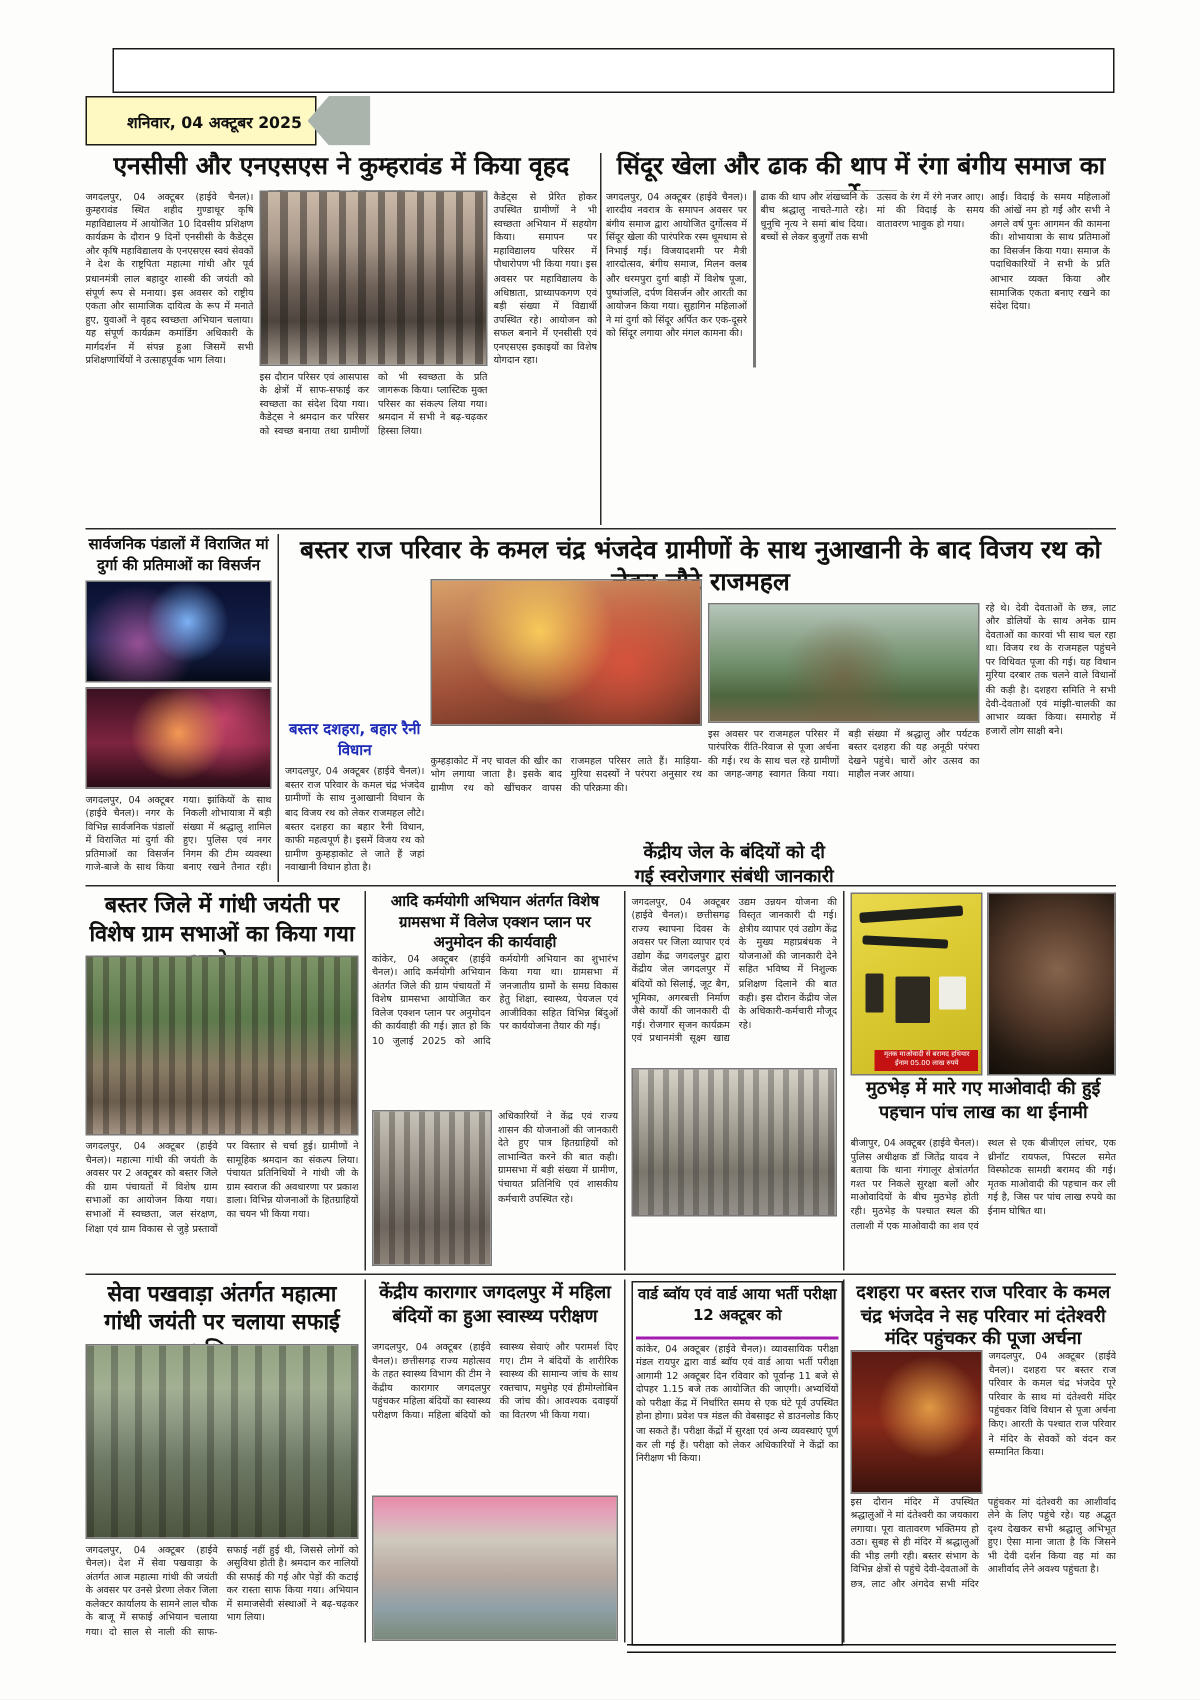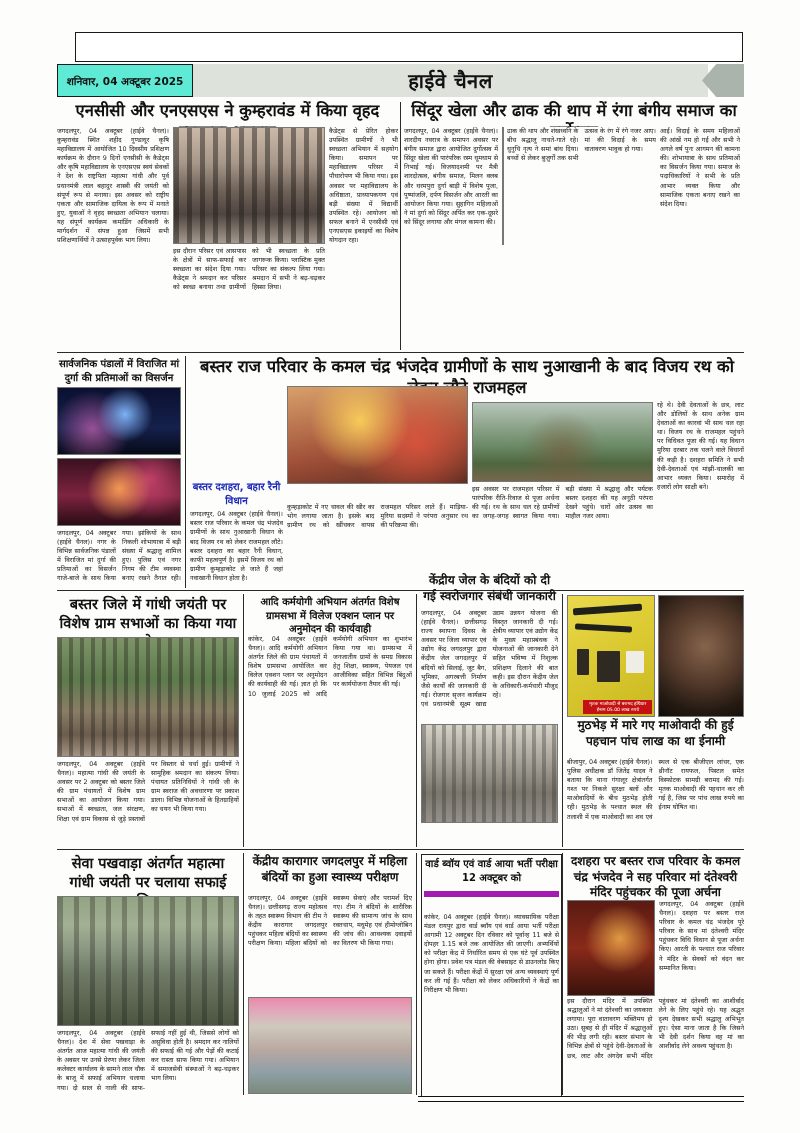--- a/index.html
+++ b/index.html
@@ -6,23 +6,23 @@
   .page {
     position:relative; width:800px; height:1133px; margin:0 auto;
     background:#fdfdfb; overflow:hidden;
     font-family:"DejaVu Sans", sans-serif; color:#111;
   }
   .abs { position:absolute; }
   
   .topbox { border:1.5px solid #1a1a1a; background:#fff; }
   .hdr { display:flex; align-items:stretch; }
   .datebox {
-    width:134px; border:1.5px solid #1a1a1a; background:#5eead4;
+    width:134px; border:1.5px solid #1a1a1a; background:#fef9c3;
     display:flex; align-items:center; justify-content:center;
-    font-weight:bold; font-size:10.5px;
+    font-weight:bold; font-size:10.5px;padding-left:18px;
   }
   .mastmid {
     flex:1; background:#dde3da; display:flex; align-items:center; justify-content:center;
     font-weight:bold; font-size:20px; letter-spacing:.5px;
   }
   .chev {
     width:42px; background:#aab4ad;
     clip-path:polygon(100% 0, 34% 0, 0 50%, 34% 100%, 100% 100%);
     margin-left:-6px;
   }
@@ -104,21 +104,20 @@
   .artbox { border:1.2px solid #222; }
 </style>
 </head>
 <body>
 
 <div class="page">
 
   <div class="abs topbox" style="left:75px; top:32px; width:666px; height:28px;"></div>
   <div class="abs hdr" style="left:57px; top:64px; width:687px; height:33px;">
     <div class="datebox">शनिवार, 04 अक्टूबर 2025</div>
-    <div class="mastmid">हाईवे चैनल</div>
     <div class="chev"></div>
   </div>
 
   <div class="abs hrule" style="left:57px; top:352px; width:687px;"></div>
   <div class="abs hrule" style="left:57px; top:590px; width:687px;"></div>
   <div class="abs hrule" style="left:57px; top:849px; width:687px;"></div>
   <div class="abs vrule" style="left:400px; top:102px; height:248px;"></div>
   <div class="abs vrule" style="left:185px; top:356px; height:232px;"></div>
   <div class="abs vrule" style="left:243px; top:594px; height:253px;"></div>
   <div class="abs vrule" style="left:416px; top:594px; height:253px;"></div>
@@ -179,23 +178,27 @@
 
   <div class="abs" style="left:57px; top:595px; width:182px; height:251px;">
     <div class="h-lg" style="height:42px;">बस्तर जिले में गांधी जयंती पर विशेष ग्राम सभाओं का किया गया आयोजन</div>
     <div class="ph ph-meeting" style="height:118px; margin-bottom:3px;"></div>
     <div class="bt c2" style="height:85px;">जगदलपुर, 04 अक्टूबर (हाईवे चैनल)। महात्मा गांधी की जयंती के अवसर पर 2 अक्टूबर को बस्तर जिले की ग्राम पंचायतों में विशेष ग्राम सभाओं का आयोजन किया गया। सभाओं में स्वच्छता, जल संरक्षण, शिक्षा एवं ग्राम विकास से जुड़े प्रस्तावों पर विस्तार से चर्चा हुई। ग्रामीणों ने सामूहिक श्रमदान का संकल्प लिया। पंचायत प्रतिनिधियों ने गांधी जी के ग्राम स्वराज की अवधारणा पर प्रकाश डाला। विभिन्न योजनाओं के हितग्राहियों का चयन भी किया गया।</div>
   </div>
 
   <div class="abs" style="left:248px; top:595px; width:164px; height:251px;">
     <div class="h-sm" style="height:40px;">आदि कर्मयोगी अभियान अंतर्गत विशेष ग्रामसभा में विलेज एक्शन प्लान पर अनुमोदन की कार्यवाही</div>
     <div class="bt c2" style="height:102px; margin-bottom:3px;">कांकेर, 04 अक्टूबर (हाईवे चैनल)। आदि कर्मयोगी अभियान अंतर्गत जिले की ग्राम पंचायतों में विशेष ग्रामसभा आयोजित कर विलेज एक्शन प्लान पर अनुमोदन की कार्यवाही की गई। ज्ञात हो कि 10 जुलाई 2025 को आदि कर्मयोगी अभियान का शुभारंभ किया गया था। ग्रामसभा में जनजातीय ग्रामों के समग्र विकास हेतु शिक्षा, स्वास्थ्य, पेयजल एवं आजीविका सहित विभिन्न बिंदुओं पर कार्ययोजना तैयार की गई।</div>
-  </div>
-
-  <div class="abs" style="left:421px; top:573px; width:137px; height:251px;">
+    <div style="display:flex; gap:4px; height:102px;">
+      <div class="ph ph-class" style="width:78px; height:102px;"></div>
+      <div class="bt" style="flex:1; height:102px;">अधिकारियों ने केंद्र एवं राज्य शासन की योजनाओं की जानकारी देते हुए पात्र हितग्राहियों को लाभान्वित करने की बात कही। ग्रामसभा में बड़ी संख्या में ग्रामीण, पंचायत प्रतिनिधि एवं शासकीय कर्मचारी उपस्थित रहे।</div>
+    </div>
+  </div>
+
+  <div class="abs" style="left:421px; top:561px; width:137px; height:251px;">
     <div class="h-md" style="height:36px;">केंद्रीय जेल के बंदियों को दी गई स्वरोजगार संबंधी जानकारी</div>
     <div class="bt c2" style="height:112px; margin-bottom:3px;">जगदलपुर, 04 अक्टूबर (हाईवे चैनल)। छत्तीसगढ़ राज्य स्थापना दिवस के अवसर पर जिला व्यापार एवं उद्योग केंद्र जगदलपुर द्वारा केंद्रीय जेल जगदलपुर में बंदियों को सिलाई, जूट बैग, भूमिका, अगरबत्ती निर्माण जैसे कार्यों की जानकारी दी गई। रोजगार सृजन कार्यक्रम एवं प्रधानमंत्री सूक्ष्म खाद्य उद्यम उन्नयन योजना की विस्तृत जानकारी दी गई। क्षेत्रीय व्यापार एवं उद्योग केंद्र के मुख्य महाप्रबंधक ने योजनाओं की जानकारी देने सहित भविष्य में निशुल्क प्रशिक्षण दिलाने की बात कही। इस दौरान केंद्रीय जेल के अधिकारी-कर्मचारी मौजूद रहे।</div>
     <div class="ph ph-prison" style="height:97px;"></div>
   </div>
 
   <div class="abs" style="left:567px; top:595px; width:177px; height:251px;">
     <div style="display:flex; gap:3px; height:120px;">
       <div class="ph ph-weapons" style="width:86px; height:120px;">
         <div class="gun" style="left:6%; top:8%; width:80%; height:6%; transform:rotate(-4deg);"></div>
         <div class="gun" style="left:8%; top:24%; width:66%; height:5%; transform:rotate(3deg);"></div>
@@ -219,21 +222,21 @@
     <div class="bt c2" style="height:65px;">जगदलपुर, 04 अक्टूबर (हाईवे चैनल)। देश में सेवा पखवाड़ा के अंतर्गत आज महात्मा गांधी की जयंती के अवसर पर उनसे प्रेरणा लेकर जिला कलेक्टर कार्यालय के सामने लाल चौक के बाजू में सफाई अभियान चलाया गया। दो साल से नाली की साफ-सफाई नहीं हुई थी, जिससे लोगों को असुविधा होती है। श्रमदान कर नालियों की सफाई की गई और पेड़ों की कटाई कर रास्ता साफ किया गया। अभियान में समाजसेवी संस्थाओं ने बढ़-चढ़कर भाग लिया।</div>
   </div>
 
   <div class="abs" style="left:248px; top:854px; width:164px; height:241px;">
     <div class="h-md" style="height:40px;">केंद्रीय कारागार जगदलपुर में महिला बंदियों का हुआ स्वास्थ्य परीक्षण</div>
     <div class="bt c2" style="height:100px; margin-bottom:3px;">जगदलपुर, 04 अक्टूबर (हाईवे चैनल)। छत्तीसगढ़ राज्य महोत्सव के तहत स्वास्थ्य विभाग की टीम ने केंद्रीय कारागार जगदलपुर पहुंचकर महिला बंदियों का स्वास्थ्य परीक्षण किया। महिला बंदियों को स्वास्थ्य सेवाएं और परामर्श दिए गए। टीम ने बंदियों के शारीरिक स्वास्थ्य की सामान्य जांच के साथ रक्तचाप, मधुमेह एवं हीमोग्लोबिन की जांच की। आवश्यक दवाइयों का वितरण भी किया गया।</div>
     <div class="ph ph-health" style="height:95px;"></div>
   </div>
 
   <div class="abs artbox" style="left:421px; top:854px; width:135px; height:237px; padding:2px;">
-    <div class="h-sm" style="height:34px; border-bottom:6px solid #a21caf; margin-bottom:16px;">वार्ड ब्वॉय एवं वार्ड आया भर्ती परीक्षा 12 अक्टूबर को</div>
+    <div class="h-sm" style="height:34px; border-bottom:2px solid #a21caf; margin-bottom:2px;">वार्ड ब्वॉय एवं वार्ड आया भर्ती परीक्षा 12 अक्टूबर को</div>
     <div class="bt" style="height:192px;">कांकेर, 04 अक्टूबर (हाईवे चैनल)। व्यावसायिक परीक्षा मंडल रायपुर द्वारा वार्ड ब्वॉय एवं वार्ड आया भर्ती परीक्षा आगामी 12 अक्टूबर दिन रविवार को पूर्वान्ह 11 बजे से दोपहर 1.15 बजे तक आयोजित की जाएगी। अभ्यर्थियों को परीक्षा केंद्र में निर्धारित समय से एक घंटे पूर्व उपस्थित होना होगा। प्रवेश पत्र मंडल की वेबसाइट से डाउनलोड किए जा सकते हैं। परीक्षा केंद्रों में सुरक्षा एवं अन्य व्यवस्थाएं पूर्ण कर ली गई हैं। परीक्षा को लेकर अधिकारियों ने केंद्रों का निरीक्षण भी किया।</div>
   </div>
 
   <div class="abs" style="left:567px; top:854px; width:177px; height:237px;">
     <div class="h-md" style="height:46px;text-align:center;">दशहरा पर बस्तर राज परिवार के कमल चंद्र भंजदेव ने सह परिवार मां दंतेश्वरी मंदिर पहुंचकर की पूजा अर्चना</div>
     <div style="display:flex; gap:4px; height:94px; margin-bottom:3px;">
       <div class="ph ph-temple" style="width:86px; height:94px;"></div>
       <div class="bt" style="flex:1; height:94px;">जगदलपुर, 04 अक्टूबर (हाईवे चैनल)। दशहरा पर बस्तर राज परिवार के कमल चंद्र भंजदेव पूरे परिवार के साथ मां दंतेश्वरी मंदिर पहुंचकर विधि विधान से पूजा अर्चना किए। आरती के पश्चात राज परिवार ने मंदिर के सेवकों को वंदन कर सम्मानित किया।</div>
     </div>
     <div class="bt c2" style="height:88px;">इस दौरान मंदिर में उपस्थित श्रद्धालुओं ने मां दंतेश्वरी का जयकारा लगाया। पूरा वातावरण भक्तिमय हो उठा। सुबह से ही मंदिर में श्रद्धालुओं की भीड़ लगी रही। बस्तर संभाग के विभिन्न क्षेत्रों से पहुंचे देवी-देवताओं के छत्र, लाट और अंगदेव सभी मंदिर पहुंचकर मां दंतेश्वरी का आशीर्वाद लेने के लिए पहुंचे रहे। यह अद्भुत दृश्य देखकर सभी श्रद्धालु अभिभूत हुए। ऐसा माना जाता है कि जिसने भी देवी दर्शन किया वह मां का आशीर्वाद लेने अवश्य पहुंचता है।</div>

